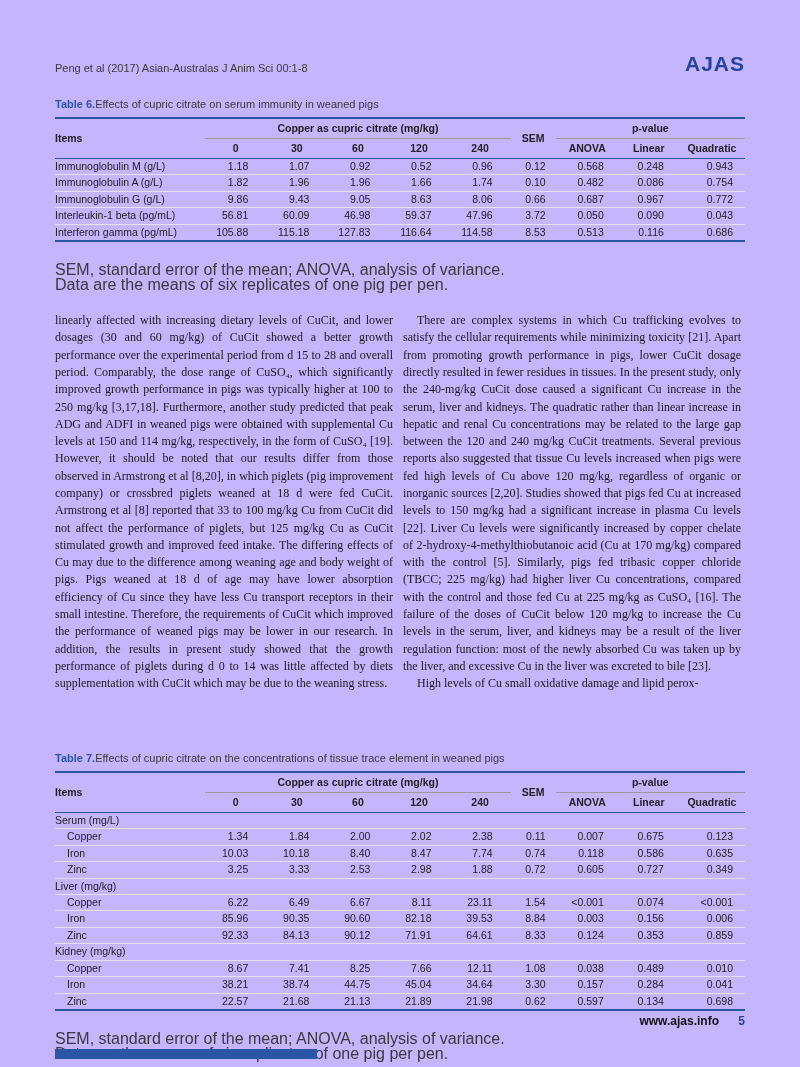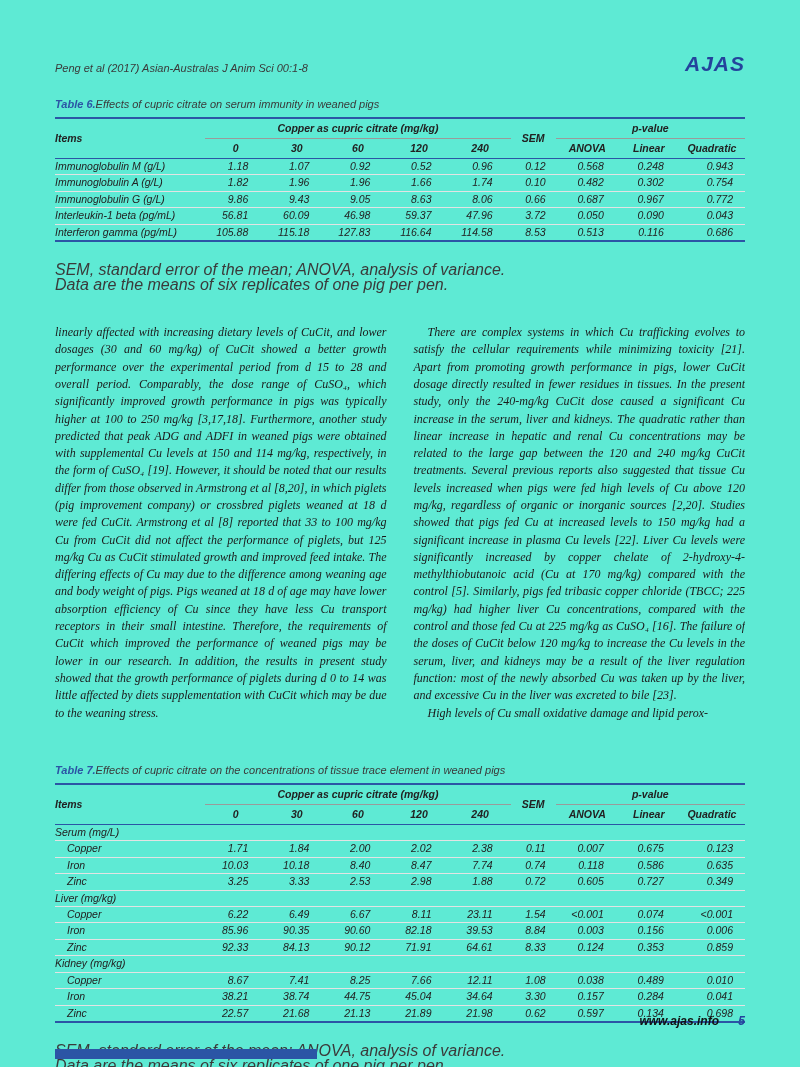--- a/index.html
+++ b/index.html
@@ -7,26 +7,25 @@
     --rule:#2b55a5;
     --light-rule:#e3e3e3;
     --text:#1a1a1a;
     --muted:#3a3a3a;
   }
   *{margin:0;padding:0;box-sizing:border-box;}
   html,body{background:#fff;}
   .page{
     position:relative;
     width:800px;height:1067px;
-    background:#5eead4;
+    background:#c4b5fd;
     padding:50px 55px 16px 55px;
     overflow:hidden;
     font-family:"Liberation Sans",sans-serif;
     color:var(--text);
-    font-style:italic;
   }
   
   .page-header{display:flex;justify-content:space-between;align-items:flex-end;height:24px;}
   .citation{font-size:11px;color:var(--muted);}
   .logo{font-size:21px;font-weight:bold;color:var(--accent);letter-spacing:1px;line-height:1;}
   
   .table-block{margin-top:24px;}
   .table-block.second{margin-top:26px;}
   .caption{font-size:11px;margin-bottom:7px;color:var(--muted);}
   .cap-label{font-weight:bold;color:var(--rule);}
@@ -49,21 +48,21 @@
   td.item-cell.indent{padding-left:12px;}
   td.section-cell{text-align:left;}
   td.num-cell{text-align:right;}
   td.num-cell.d0,td.num-cell.d1,td.num-cell.d2,td.num-cell.d3,td.num-cell.d4{padding-right:18px;}
   td.num-cell.sem{padding-right:10px;}
   td.num-cell.p0,td.num-cell.p1{padding-right:15px;}
   td.num-cell.p2{padding-right:12px;margin-top:37px;}
   
   .footnotes{margin-top:20px;font-size:16px;color:var(--muted);line-height:15px;}
   
-  .body-columns{display:flex;gap:27px;margin-top:32px;height:414px;overflow:hidden;}
+  .body-columns{display:flex;gap:10px;margin-top:20px;height:414px;overflow:hidden;}
   .col{width:338px;
        font-family:"Liberation Serif","DejaVu Serif",serif;
        font-size:12px;line-height:17.3px;color:var(--text);
        text-align:justify;}
   .col p.indent{text-indent:14px;}
   
   .page-footer{position:absolute;right:55px;top:1014px;font-size:12px;font-weight:bold;}
   .page-footer .url{color:#111;}
   .page-footer .pageno{color:var(--accent);margin-left:16px;}
   .bottom-bar{position:absolute;left:55px;bottom:8px;width:262px;height:10px;background:var(--rule);}
@@ -128,21 +127,21 @@
           </tr>
           <tr>
             <td class="item-cell">Immunoglobulin A (g/L)</td>
             <td class="num-cell d0">1.82</td>
             <td class="num-cell d1">1.96</td>
             <td class="num-cell d2">1.96</td>
             <td class="num-cell d3">1.66</td>
             <td class="num-cell d4">1.74</td>
             <td class="num-cell sem">0.10</td>
             <td class="num-cell p0">0.482</td>
-            <td class="num-cell p1">0.302</td>
+            <td class="num-cell p1">0.086</td>
             <td class="num-cell p2">0.754</td>
           </tr>
           <tr>
             <td class="item-cell">Immunoglobulin G (g/L)</td>
             <td class="num-cell d0">9.86</td>
             <td class="num-cell d1">9.43</td>
             <td class="num-cell d2">9.05</td>
             <td class="num-cell d3">8.63</td>
             <td class="num-cell d4">8.06</td>
             <td class="num-cell sem">0.66</td>
@@ -226,21 +225,21 @@
           <th>Linear</th>
           <th>Quadratic</th>
         </tr>
       </thead>
       <tbody>
           <tr>
             <td colspan="10" class="section-cell">Serum (mg/L)</td>
           </tr>
           <tr>
             <td class="item-cell indent">Copper</td>
-            <td class="num-cell d0">1.71</td>
+            <td class="num-cell d0">1.34</td>
             <td class="num-cell d1">1.84</td>
             <td class="num-cell d2">2.00</td>
             <td class="num-cell d3">2.02</td>
             <td class="num-cell d4">2.38</td>
             <td class="num-cell sem">0.11</td>
             <td class="num-cell p0">0.007</td>
             <td class="num-cell p1">0.675</td>
             <td class="num-cell p2">0.123</td>
           </tr>
           <tr>

